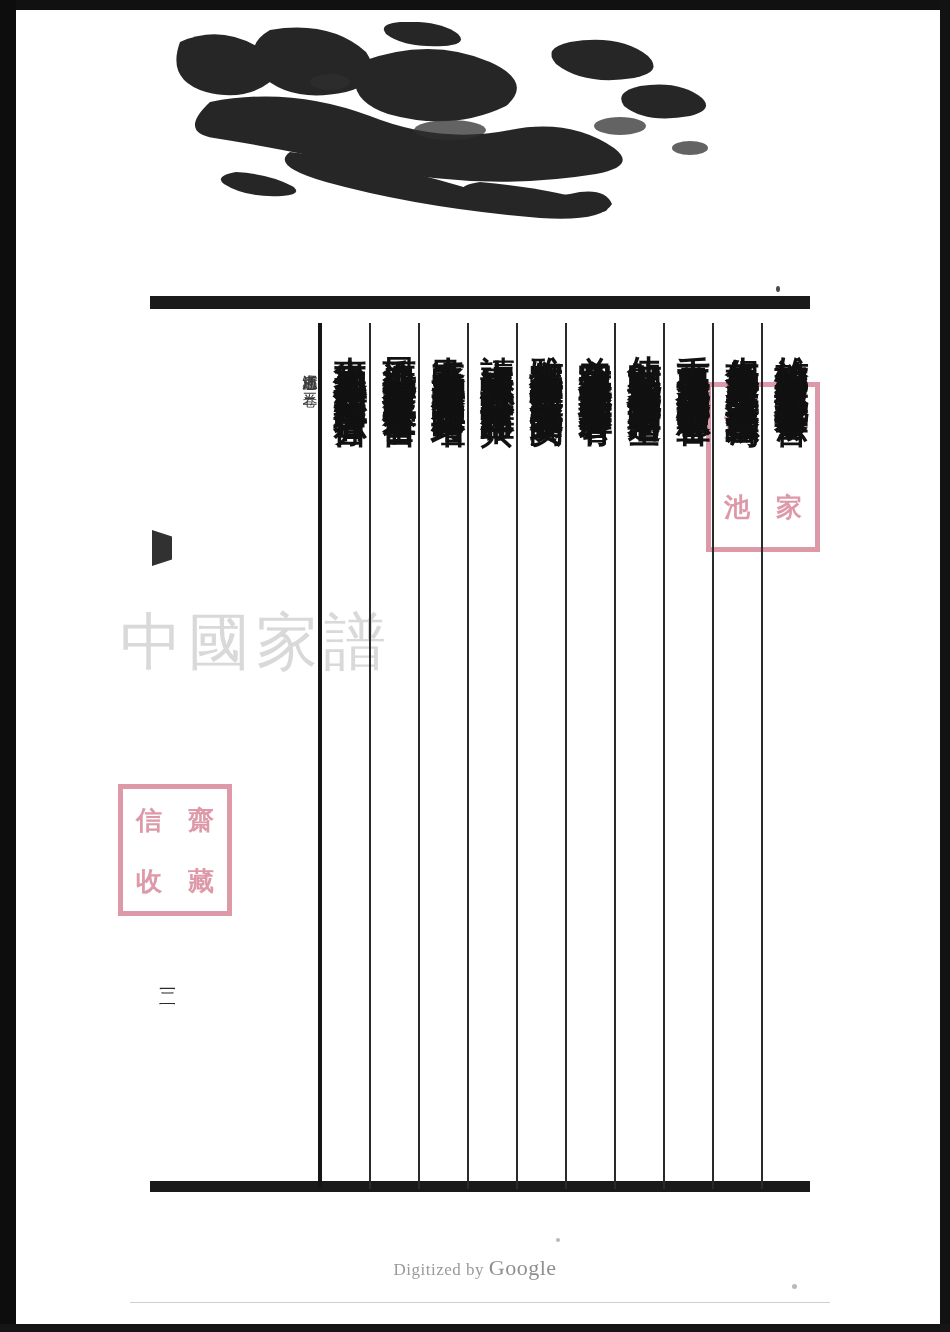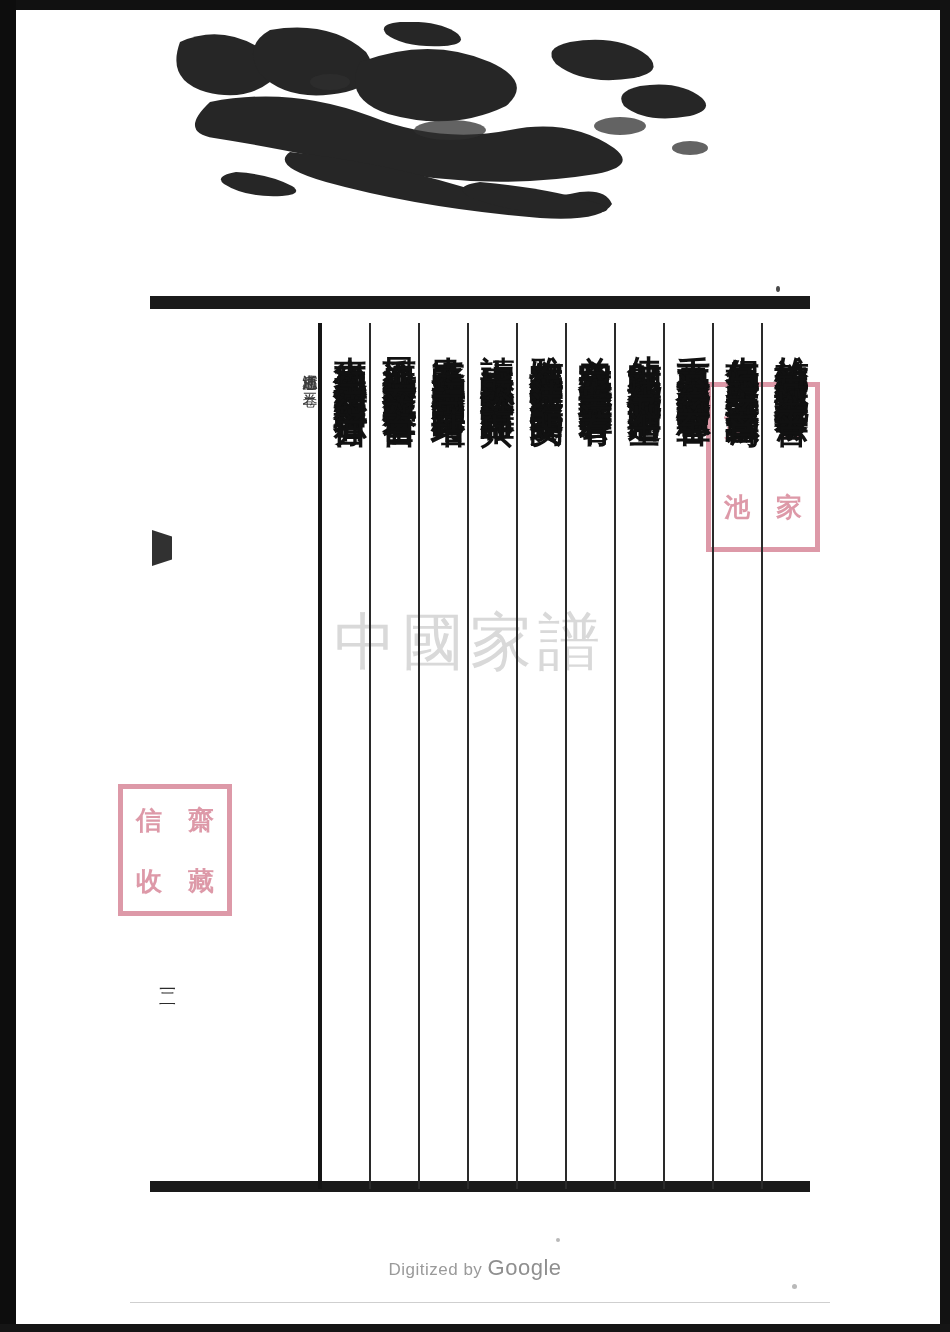--- a/index.html
+++ b/index.html
@@ -50,21 +50,21 @@
     width: 600px;
     height: 200px;
     opacity: 0.92;
   }
   
   .watermark {
     position: absolute;
     left: 120px;
     top: 600px;
     width: 700px;
-    text-align: center;
+    text-align: left;
     font-size: 62px;
     letter-spacing: 6px;
     color: #d9d9d9;
     font-family: "Liberation Serif", serif;
     user-select: none;
     pointer-events: none;
   }
   
   .seal {
     position: absolute;
@@ -181,21 +181,21 @@
     font-size: 17px;
     color: #2b2b2b;
   }
   
   #footer {
     position: absolute;
     left: 0;
     top: 1255px;
     width: 950px;
     text-align: center;
-    font-family: Liberation Sans, sans-serif;
+    font-family: Liberation Serif, serif;
     font-size: 17px;
     color: #9a9a9a;
     letter-spacing: 0.5px;
   }
   #footer .g-word {
     font-size: 22px;
     color: #8f8f8f;
   }
   .dust {
     position: absolute;

